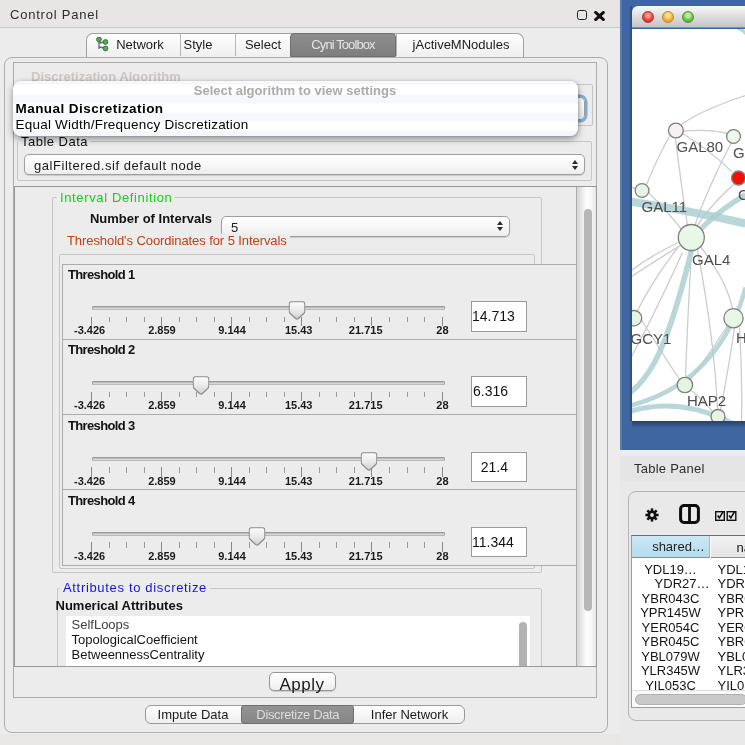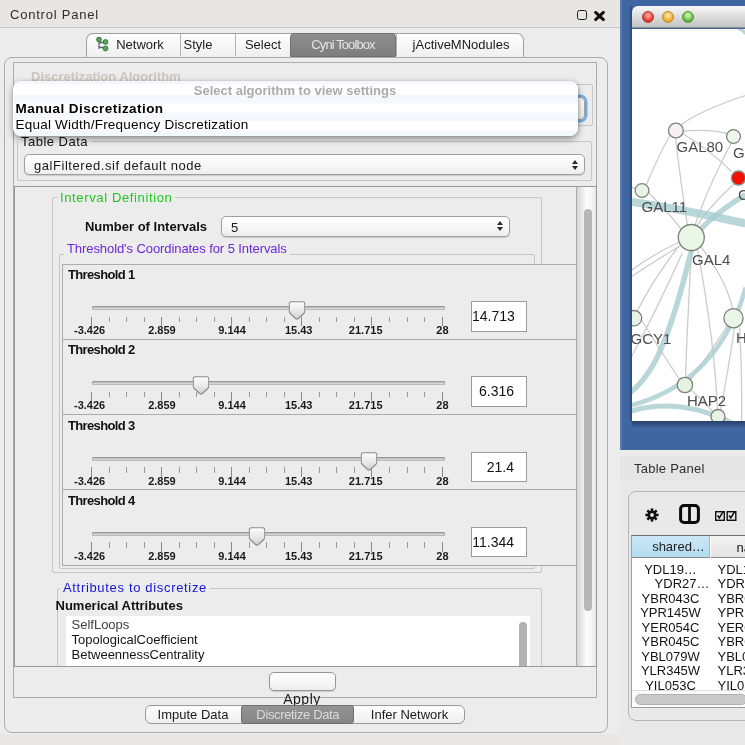--- a/index.html
+++ b/index.html
@@ -12,21 +12,21 @@
 .combo .txt{position:absolute;left:9px;font-size:13px;color:#1A1A1A;white-space:nowrap}
 .arrup{position:absolute;width:0;height:0;border-left:3.2px solid transparent;border-right:3.2px solid transparent;border-bottom:4.2px solid #2A2A2A}
 .arrdn{position:absolute;width:0;height:0;border-left:3.2px solid transparent;border-right:3.2px solid transparent;border-top:4.2px solid #2A2A2A}
 .tpanel{position:absolute;left:62px;width:556px;height:76.3px;border:1px solid #ACACAC;background:#ECECEC}
 .tpanel .tl{position:absolute;left:5px;top:2.5px;font-size:13px;font-weight:bold;color:#111}
 .track{position:absolute;left:28.5px;top:41.5px;width:353px;height:4px;border-radius:2px;background:linear-gradient(#969696,#D5D5D5 60%,#EDEDED);box-shadow:inset 0 0 0 0.6px #8F8F8F}
 .ticksmin{position:absolute;left:28.3px;top:52px;width:354px;height:5.5px;background:repeating-linear-gradient(90deg,#9A9A9A 0 1px,transparent 1px 17.53px)}
 .ticksmaj{position:absolute;left:28.3px;top:52px;width:354px;height:9.5px;background:repeating-linear-gradient(90deg,#8A8A8A 0 1px,transparent 1px 70.12px)}
 .slab{position:absolute;top:59.5px;transform:translateX(-50%);font-size:11px;font-weight:bold;color:#1A1A1A;white-space:nowrap}
 .thumb{position:absolute;top:36.5px;width:17px;height:20px;transform:translateX(-50%)}
-.vbox{position:absolute;left:408px;top:36.5px;width:56px;height:30.5px;background:#fff;border:1px solid #9A9A9A;font-size:14px;line-height:28px;text-align:right;padding-right:12px;color:#111}
+.vbox{position:absolute;left:408px;top:36.5px;width:56px;height:30.5px;background:#fff;border:1px solid #9A9A9A;font-size:14px;line-height:28px;text-align:right;padding-right:18px;color:#111}
 .tab{position:absolute;font-size:13px;font-weight:normal;color:#1A1A1A;text-align:center}
 .rowtxt{position:absolute;font-size:13px;color:#141414;white-space:nowrap}
 </style>
 </head>
 <body>
 
 <div class="abs" style="left:0;top:0;width:620px;height:28px;background:#E7E6E5;border-bottom:1px solid #C9C8C6"></div>
 <div class="abs" style="left:10px;top:7px;font-size:13px;letter-spacing:0.78px;color:#2E2E2E">Control Panel</div>
 <div class="abs" style="left:577px;top:10px;width:10px;height:10px;border:1.6px solid #1A1A1A;border-radius:2.5px"></div>
 <svg class="abs" style="left:594px;top:10.5px" width="11" height="10" viewBox="0 0 11 10">
@@ -67,29 +67,29 @@
   <div class="txt" style="top:3px;letter-spacing:0.55px">galFiltered.sif default node</div>
   <div class="arrup" style="right:6.5px;top:4.5px"></div>
   <div class="arrdn" style="right:6.5px;bottom:4.5px"></div>
 </div>
 
 <div class="abs" style="left:14px;top:185.5px;width:582.5px;height:481px;border:1px solid #989898;background:#ECECEC;overflow:hidden">
   <div class="abs" style="left:-1px;top:-1px;width:562px;height:482px;overflow:hidden">
 
     <div class="grp" style="left:38px;top:11.5px;width:489.5px;height:375.5px"></div>
     <div class="gtitle" style="left:43px;top:5.5px;letter-spacing:0.63px;color:#1DC81D">Interval Definition</div>
-    <div class="abs" style="left:66px;top:33px;width:132px;text-align:center;font-size:13px;font-weight:bold;color:#111">Number of Intervals</div>
+    <div class="abs" style="left:66px;top:25px;width:132px;text-align:right;font-size:13px;font-weight:bold;color:#111">Number of Intervals</div>
     <div class="combo" style="left:207px;top:30px;width:289px;height:21px">
       <div class="txt" style="top:3px">5</div>
       <div class="arrup" style="right:6.5px;top:4.5px"></div>
       <div class="arrdn" style="right:6.5px;bottom:4.5px"></div>
     </div>
 
     <div class="grp" style="left:45px;top:68px;width:476px;height:315px"></div>
-    <div class="gtitle" style="left:50px;top:56px;letter-spacing:-0.08px;color:#6d28d9">Threshold's Coordinates for 5 Intervals</div>
+    <div class="gtitle" style="left:50px;top:48px;letter-spacing:-0.08px;color:#c2410c">Threshold's Coordinates for 5 Intervals</div>
 
     <div class="tpanel" style="left:48px;top:78px">
       <div class="tl" style="letter-spacing:-0.65px">Threshold 1</div>
       <div class="track"></div>
       <div class="ticksmin"></div>
         <div class="ticksmaj"></div>
       <div class="slab" style="left:26.6px">-3.426</div>
         <div class="slab" style="left:98.9px">2.859</div>
         <div class="slab" style="left:169px">9.144</div>
         <div class="slab" style="left:235.7px">15.43</div>
@@ -165,21 +165,21 @@
       <div class="abs" style="left:5.5px;top:31.3px;font-size:13px;color:#141414">BetweennessCentrality</div>
       <div class="abs" style="left:452.5px;top:6px;width:8.5px;height:52px;border-radius:4.5px;background:#B2B2B2"></div>
     </div>
   </div>
 
   <div class="abs" style="left:561px;top:0;width:21.5px;height:481px;border-left:1px solid #ABABAB;background:linear-gradient(90deg,#D4D4D4,#FDFDFD 45%,#F6F6F6 70%,#DDDDDD)"></div>
   <div class="abs" style="left:569.3px;top:22px;width:7.7px;height:402px;border-radius:4px;background:#B7B7B7"></div>
 </div>
 
 <div class="combo" style="left:268.5px;top:671.5px;width:67px;height:19.5px;border-radius:5px;border-color:#969696">
-  <div style="position:absolute;width:100%;text-align:center;top:18px;font-size:14px;letter-spacing:0.5px;color:#1A1A1A">Apply</div>
+  <div style="position:absolute;width:100%;text-align:center;top:2px;font-size:17px;letter-spacing:0.5px;color:#1A1A1A">Apply</div>
 </div>
 
 <div class="abs" style="left:144.5px;top:704.5px;width:320.5px;height:19.5px;background:linear-gradient(#FDFDFD,#EFEFEF);border:1px solid #999;border-radius:6px"></div>
 <div class="abs" style="left:241.3px;top:704.5px;width:113.2px;height:19.5px;background:linear-gradient(#939393,#868686);border:1px solid #6F6F6F;border-radius:3px"></div>
 <div class="tab" style="left:144.5px;top:707px;width:97px">Impute Data</div>
 <div class="tab" style="left:241.3px;top:707px;width:113px;letter-spacing:-0.35px;color:#DCDCDC">Discretize Data</div>
 <div class="tab" style="left:354.5px;top:707px;width:110px">Infer Network</div>
 
 <div class="abs" style="left:13px;top:80.5px;width:564.5px;height:55.5px;border-radius:8px;background:repeating-linear-gradient(180deg,#FFFFFF 0 9px,#F4F7FC 9px 18px);background-position:0 4.5px;box-shadow:0 3px 7px rgba(0,0,0,0.4),1px 0 3px rgba(0,0,0,0.12)"></div>
 <div class="abs" style="left:13px;top:83px;width:564px;text-align:center;font-size:13px;font-weight:bold;color:#ABABAB">Select algorithm to view settings</div>

